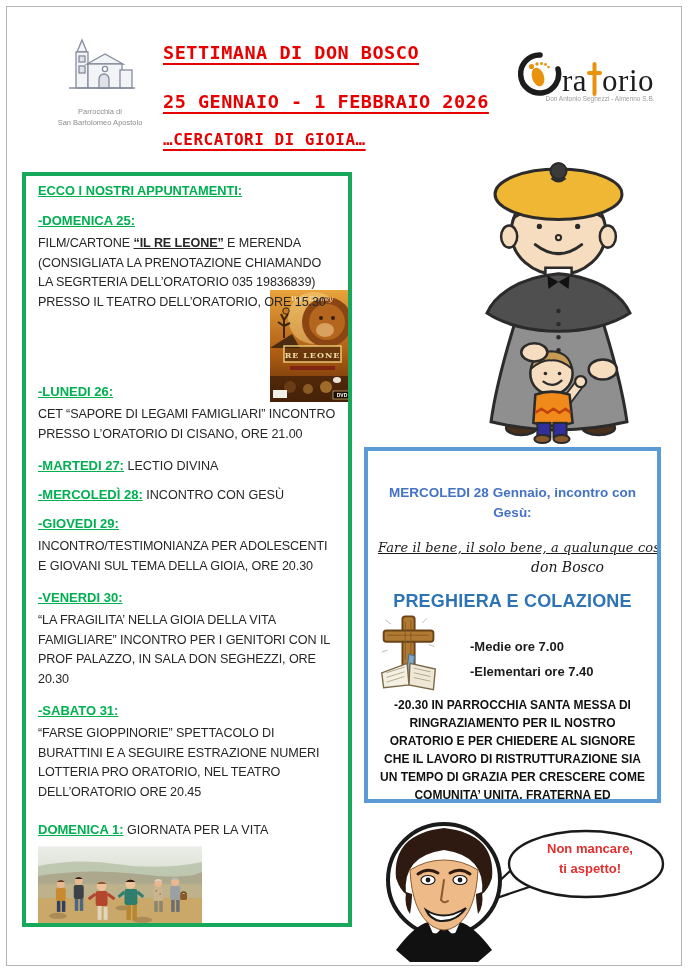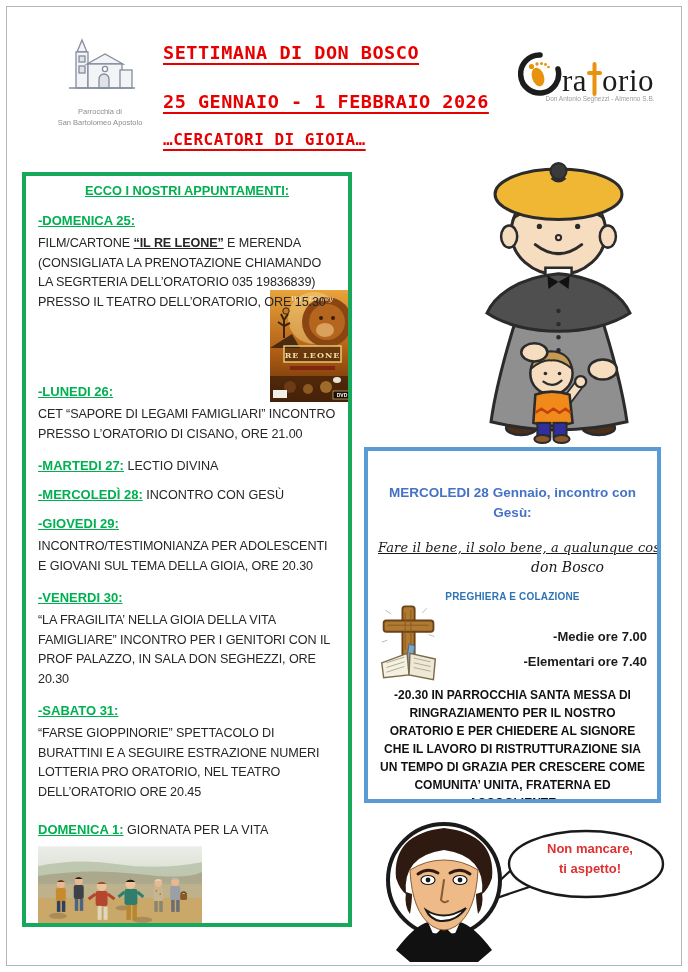--- a/index.html
+++ b/index.html
@@ -17,21 +17,21 @@
   .title-2{font-size:18.5px;letter-spacing:.5px;margin-top:28px;}
   .title-3{font-size:16px;letter-spacing:.5px;margin-top:18px;}
   .oratorio{position:absolute;left:500px;top:52px;width:172px;}
   .oratorio-row{display:flex;align-items:flex-end;justify-content:center;font-family:Liberation Serif, serif;}
   .oratorio-word{font-size:31px;color:#1c1c1c;letter-spacing:.5px;line-height:1;}
   .oratorio-caption{font-size:6.5px;color:#9c9c9c;text-align:center;margin-top:-1px;padding-left:28px;}
 
   
   .green-box{position:absolute;left:22px;top:172px;width:330px;height:755px;box-sizing:border-box;
              border:4px solid #17a85b;padding:4px 12px 6px 12px;overflow:hidden;}
-  .sched-heading{color:#00b050;font-weight:700;font-size:12.8px;text-align:center;
+  .sched-heading{color:#00b050;font-weight:700;font-size:12.8px;
                  text-decoration:underline;margin-top:3px;}
   .day{color:#00b050;font-weight:700;font-size:13px;text-decoration:underline;margin-top:14px;position:relative;z-index:2;}
   .day.first{margin-top:15px;}
   .day.gap{margin-top:72px;}
   .para{color:#262626;font-size:12.6px;line-height:1.55;margin-top:6px;letter-spacing:-.1px;position:relative;z-index:2;}
   .inline-line{margin-top:14px;font-size:12.6px;color:#262626;position:relative;z-index:2;}
   .inline-line .day-inline{color:#00b050;font-weight:700;font-size:13px;text-decoration:underline;}
   .u{text-decoration:underline;font-weight:bold;}
   .poster{position:absolute;left:244px;top:114px;width:85px;height:112px;z-index:1;}
   .family-photo{margin-top:9px;width:164px;height:92px;}
@@ -40,24 +40,24 @@
   .bosco-cartoon{position:absolute;left:450px;top:160px;width:218px;height:284px;}
 
   
   .blue-box{position:absolute;left:364px;top:447px;width:297px;height:356px;box-sizing:border-box;
             border:4px solid #5b9bd5;padding:6px 10px 12px 10px;text-align:center;overflow:hidden;}
   .wed-heading{color:#4472c4;font-weight:700;font-size:13.5px;line-height:1.5;margin-top:26px;}
   .wed-quote{font-family:"DejaVu Serif",serif;font-style:italic;font-size:13px;color:#1a1a1a;
              text-decoration:underline;white-space:nowrap;margin-top:16px;letter-spacing:.1px;}
   .wed-author{font-family:"DejaVu Serif",serif;font-style:italic;font-size:14px;color:#1a1a1a;
               margin-top:4px;padding-left:110px;}
-  .wed-sub{color:#2e74b5;font-weight:700;font-size:10px;margin-top:16px;letter-spacing:.2px;}
+  .wed-sub{color:#2e74b5;font-weight:700;font-size:18px;margin-top:16px;letter-spacing:.2px;}
   .icon-row{display:flex;align-items:center;margin-top:2px;text-align:left;}
   .times{flex:1;padding-left:30px;}
-  .time-line{font-weight:700;font-size:13px;color:#1a1a1a;margin-top:10px;text-align:right;}
+  .time-line{font-weight:700;font-size:13px;color:#1a1a1a;margin-top:10px;}
   .wed-note{font-weight:700;font-size:12px;line-height:1.5;color:#111;margin-top:2px;}
 
   
   .bottom-group{position:absolute;left:378px;top:812px;width:292px;height:152px;}
   .bubble-text{position:absolute;left:515px;top:839px;width:150px;text-align:center;
                color:#e03131;font-weight:700;font-size:13px;line-height:1.55;}
 </style>
 </head>
 <body>
 

